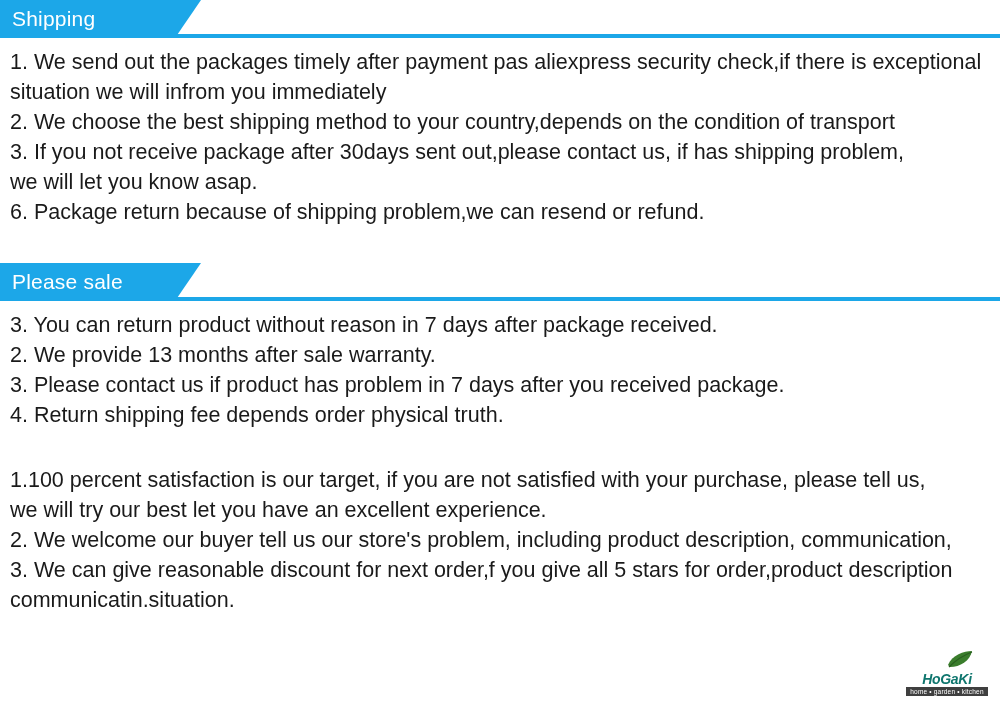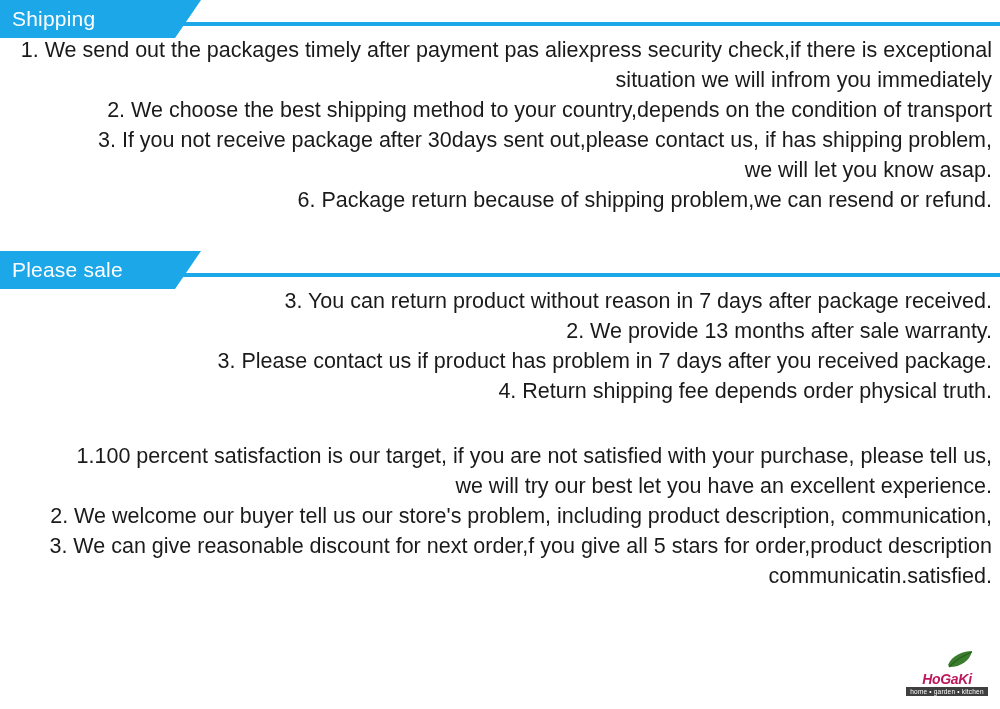--- a/index.html
+++ b/index.html
@@ -21,21 +21,21 @@
     position: relative;
     box-sizing: border-box;
   }
 
   
   .section {
     position: relative;
   }
   .banner {
     position: relative;
-    height: 26px;
+    height: 38px;
     width: 100%;
   }
   .banner-bar {
     position: absolute;
     left: 0;
     top: 0;
     height: 38px;
     width: 175px;
     background: #1ca7e8;
   }
@@ -70,21 +70,20 @@
     width: 100%;
     background: #1ca7e8;
   }
 
   
   .body-text {
     padding: 0 8px 0 10px;
     font-size: 21.5px;
     line-height: 30px;
     color: #1a1a1a;
-    text-align: right;
   }
   .body-text p {
     margin: 0;
     padding: 0;
     white-space: nowrap;
   }
   .spacer-sm { height: 9px; }
   .spacer-md { height: 26px; }
   .spacer-lg { height: 36px; }
 
@@ -105,21 +104,21 @@
     height: 20px;
   }
   .logo-name {
     position: absolute;
     left: 0;
     right: 0;
     top: 18px;
     font-size: 14px;
     font-weight: bold;
     font-style: italic;
-    color: #be185d;
+    color: #0f766e;
     letter-spacing: -0.3px;
   }
   .logo-tag {
     position: absolute;
     left: 0;
     right: 0;
     top: 34px;
     font-size: 6.5px;
     color: #ffffff;
     background: #3f3f3f;
@@ -170,21 +169,21 @@
 
   <div class="spacer-md"></div>
 
   <div class="section">
     <div class="spacer-sm"></div>
     <div class="body-text">
       <p>1.100 percent satisfaction is our target, if you are not satisfied with your purchase, please tell us,</p>
       <p>we will try our best let you have an excellent experience.</p>
       <p>2. We welcome our buyer tell us our store's problem, including product description, communication,</p>
       <p>3. We can give reasonable discount for next order,f you give all 5 stars for order,product description</p>
-      <p>communicatin.satisfied.</p>
+      <p>communicatin.situation.</p>
     </div>
   </div>
 
   <div class="logo">
     <svg class="logo-leaf" viewBox="0 0 28 20">
       <path d="M2 16 C6 6, 18 2, 26 2 C24 12, 14 18, 4 18 Z" fill="#3a7d2c"></path>
       <path d="M3 18 C9 12, 18 6, 26 3" stroke="#2a5e20" stroke-width="1.2" fill="none"></path>
     </svg>
     <div class="logo-name">HoGaKi</div>
     <div class="logo-tag">home • garden • kitchen</div>

